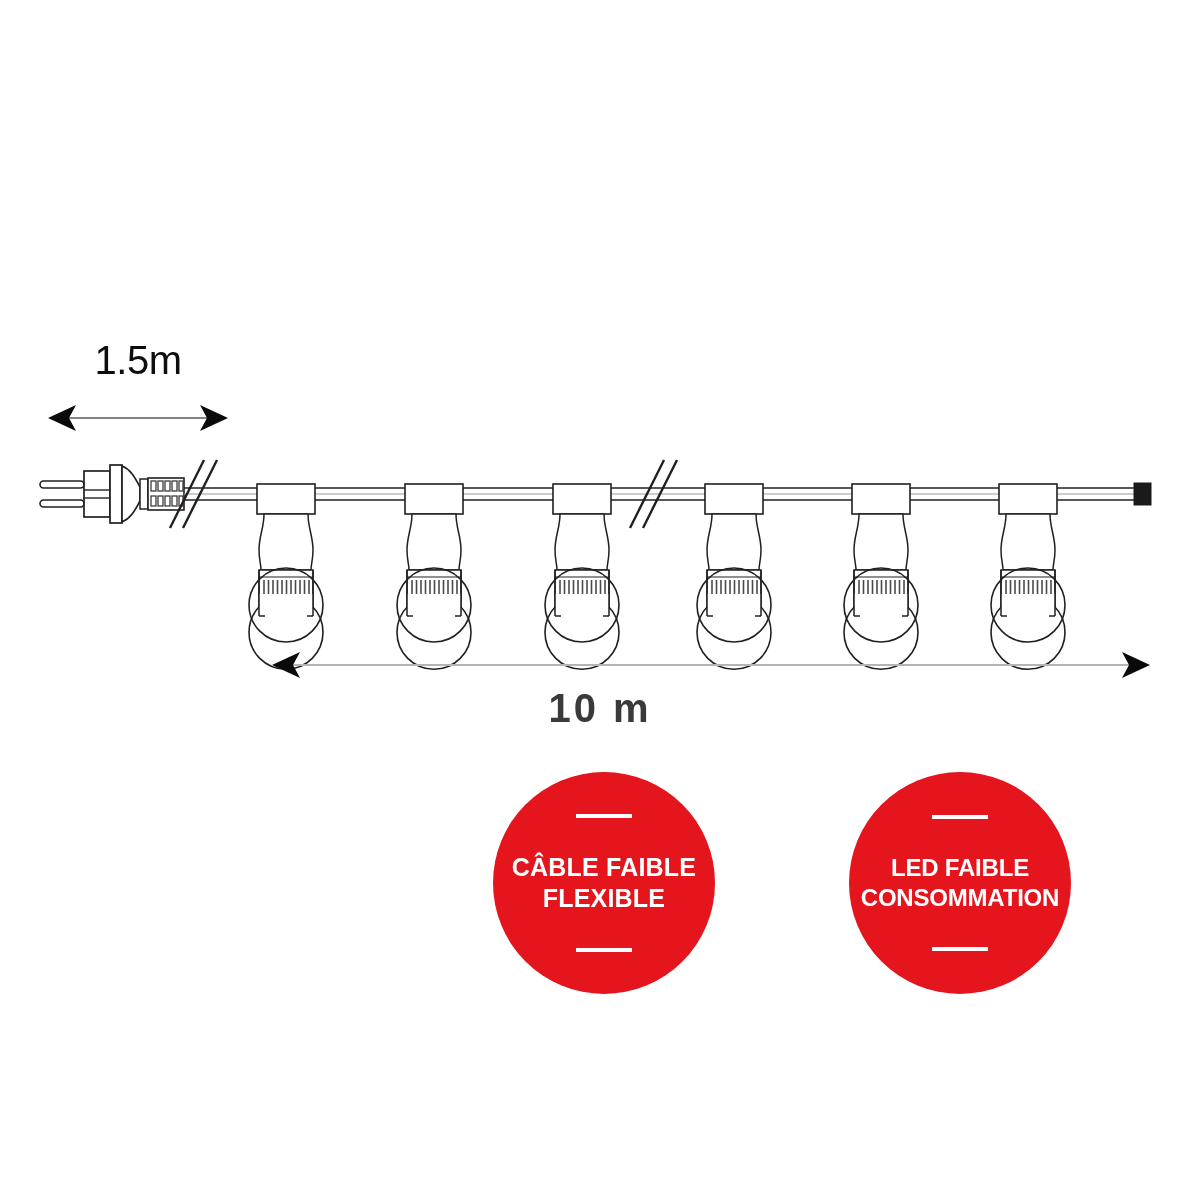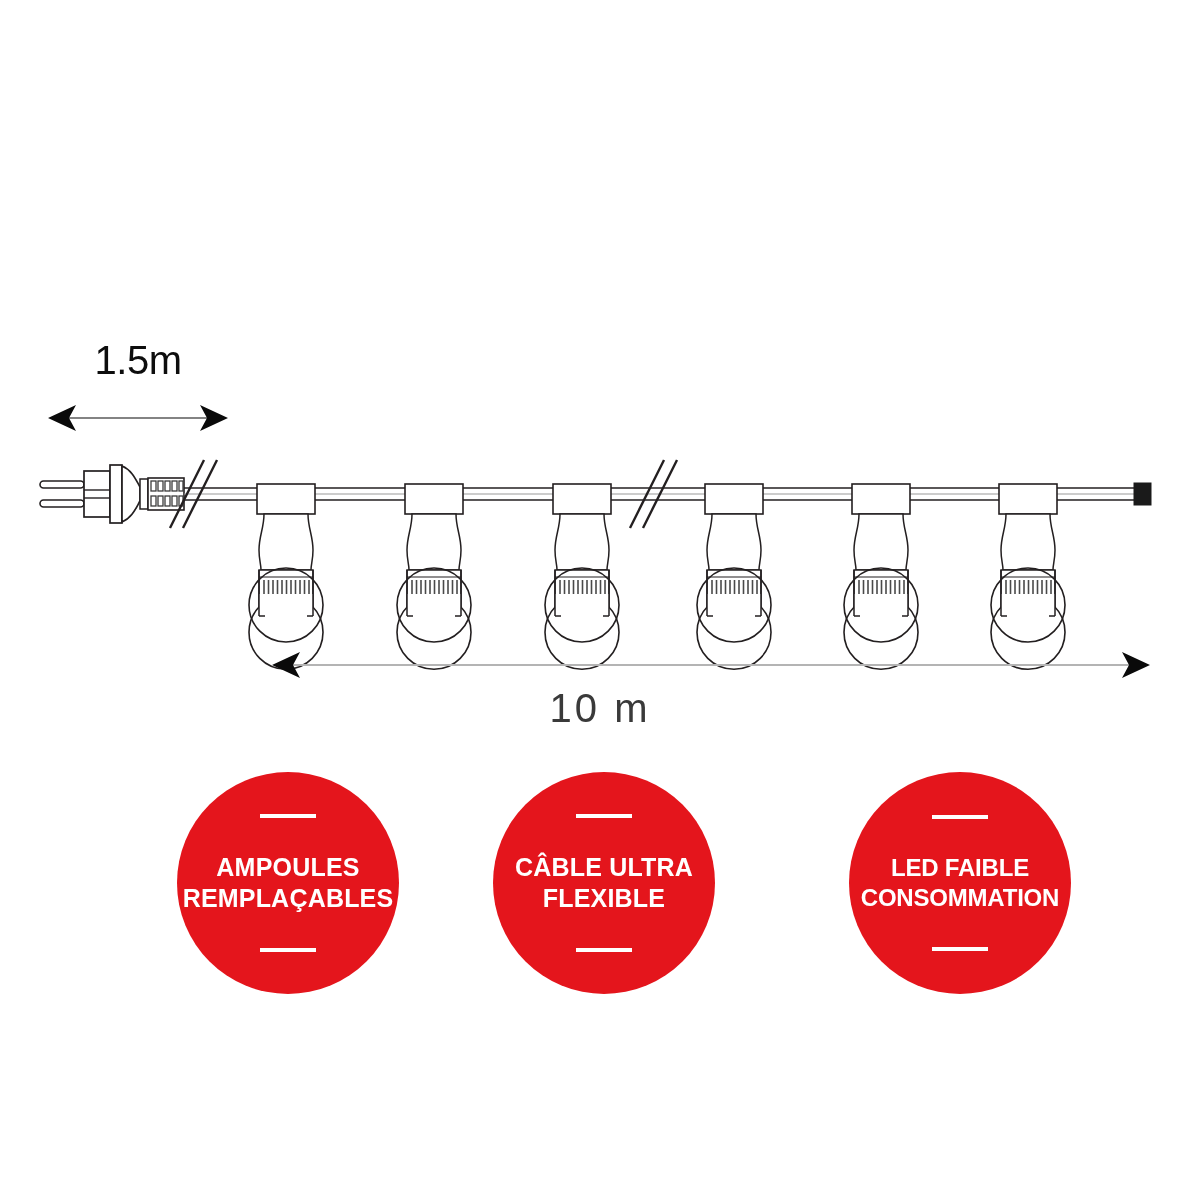--- a/index.html
+++ b/index.html
@@ -24,21 +24,21 @@
     text-align:center;
     font-size:40px;
     font-weight:400;
     letter-spacing:-0.5px;
     color:#0d0d0d;
   }
   #dim-bottom-label {
     left:0px; top:688px; width:1200px;
     text-align:center;
     font-size:40px;
-    font-weight:400;
+    font-weight:700;
     letter-spacing:3px;
     color:#3a3a3a;
   }
 
   
   #badges {
     position:absolute;
     left:0; top:772px;
     width:1200px; height:222px;
   }
@@ -217,30 +217,24 @@
       <use href="#arrow-right" x="1150" y="665"></use>
     </g>
   </svg>
 
   <div class="dim-label" id="dim-top-label">1.5m</div>
 
   <div class="dim-label" id="dim-bottom-label">10 m</div>
 
   <div id="badges">
 
-    <div class="badge badge-1">
-      <div class="badge-rule top"></div>
-      <div class="badge-text">AMPOULES
-REMPLAÇABLES</div>
-      <div class="badge-rule bottom"></div>
-    </div>
 
     <div class="badge badge-2">
       <div class="badge-rule top"></div>
-      <div class="badge-text">CÂBLE ULTRA
+      <div class="badge-text">CÂBLE FAIBLE
 FLEXIBLE</div>
       <div class="badge-rule bottom"></div>
     </div>
 
     <div class="badge badge-3">
       <div class="badge-rule top"></div>
       <div class="badge-text">LED FAIBLE
 CONSOMMATION</div>
       <div class="badge-rule bottom"></div>
     </div>

